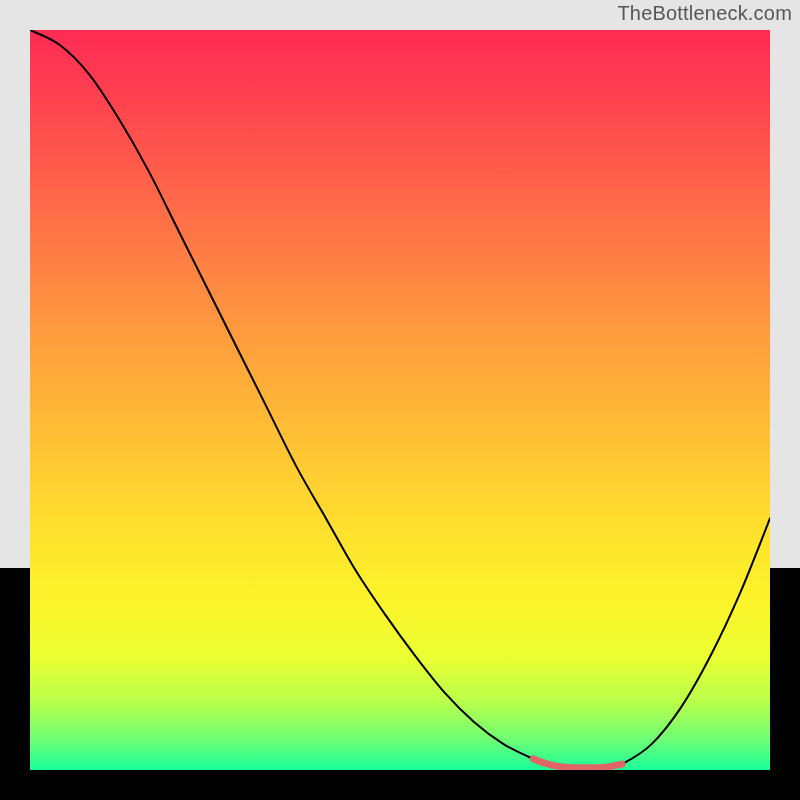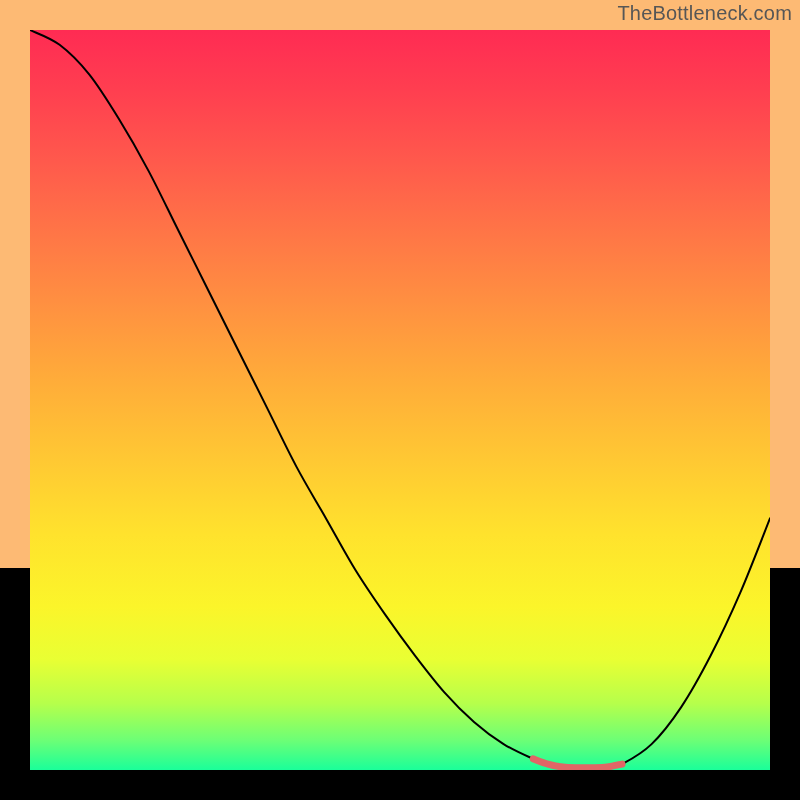--- a/index.html
+++ b/index.html
@@ -7,21 +7,21 @@
     padding: 0;
     width: 800px;
     height: 800px;
     background: #000;
     overflow: hidden;
   }
   .outer {
     position: relative;
     width: 800px;
     height: 568px;
-    background: #fdba74;
+    background: #e5e5e5;
     text-align: center;
   }
   .watermark {
     position: absolute;
     top: 2px;
     right: 8px;
     font-family: Arial, Helvetica, sans-serif;
     font-size: 20px;
     color: #565656;
     font-weight: 500;

